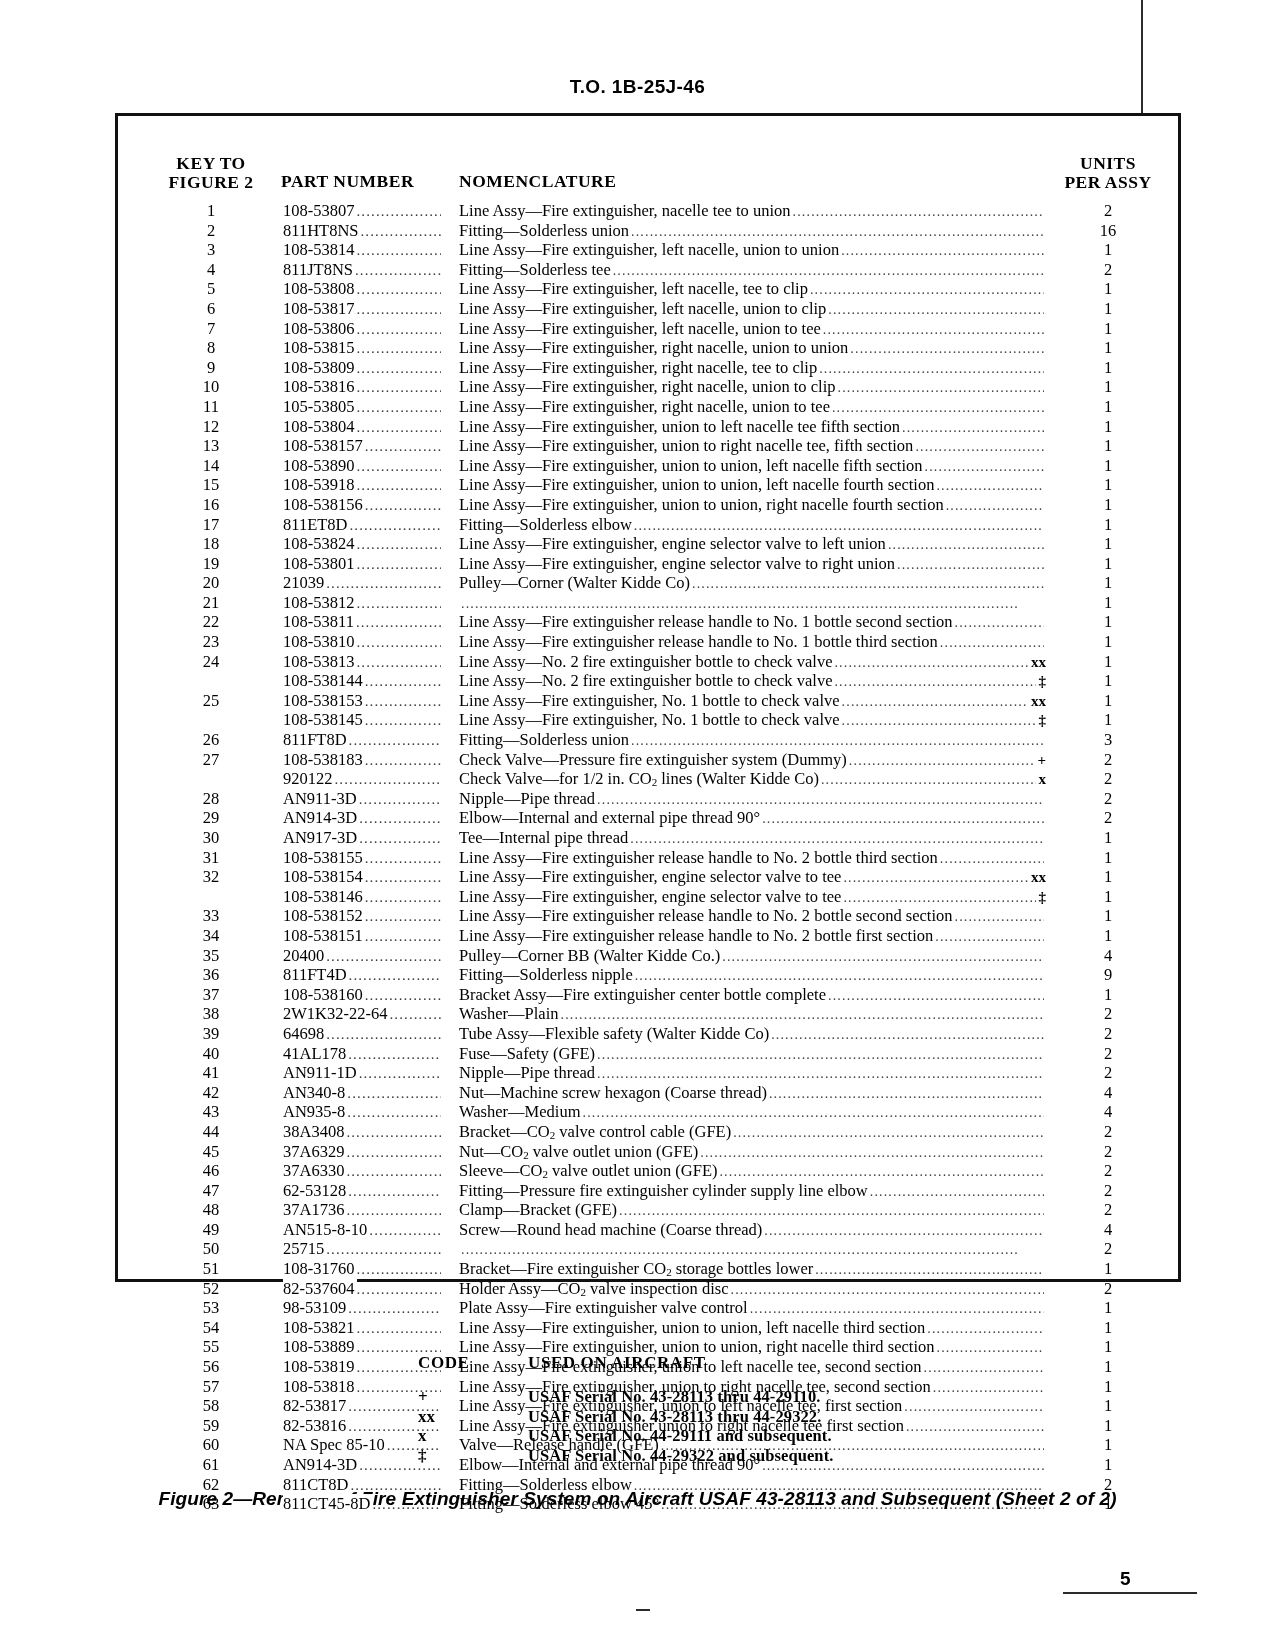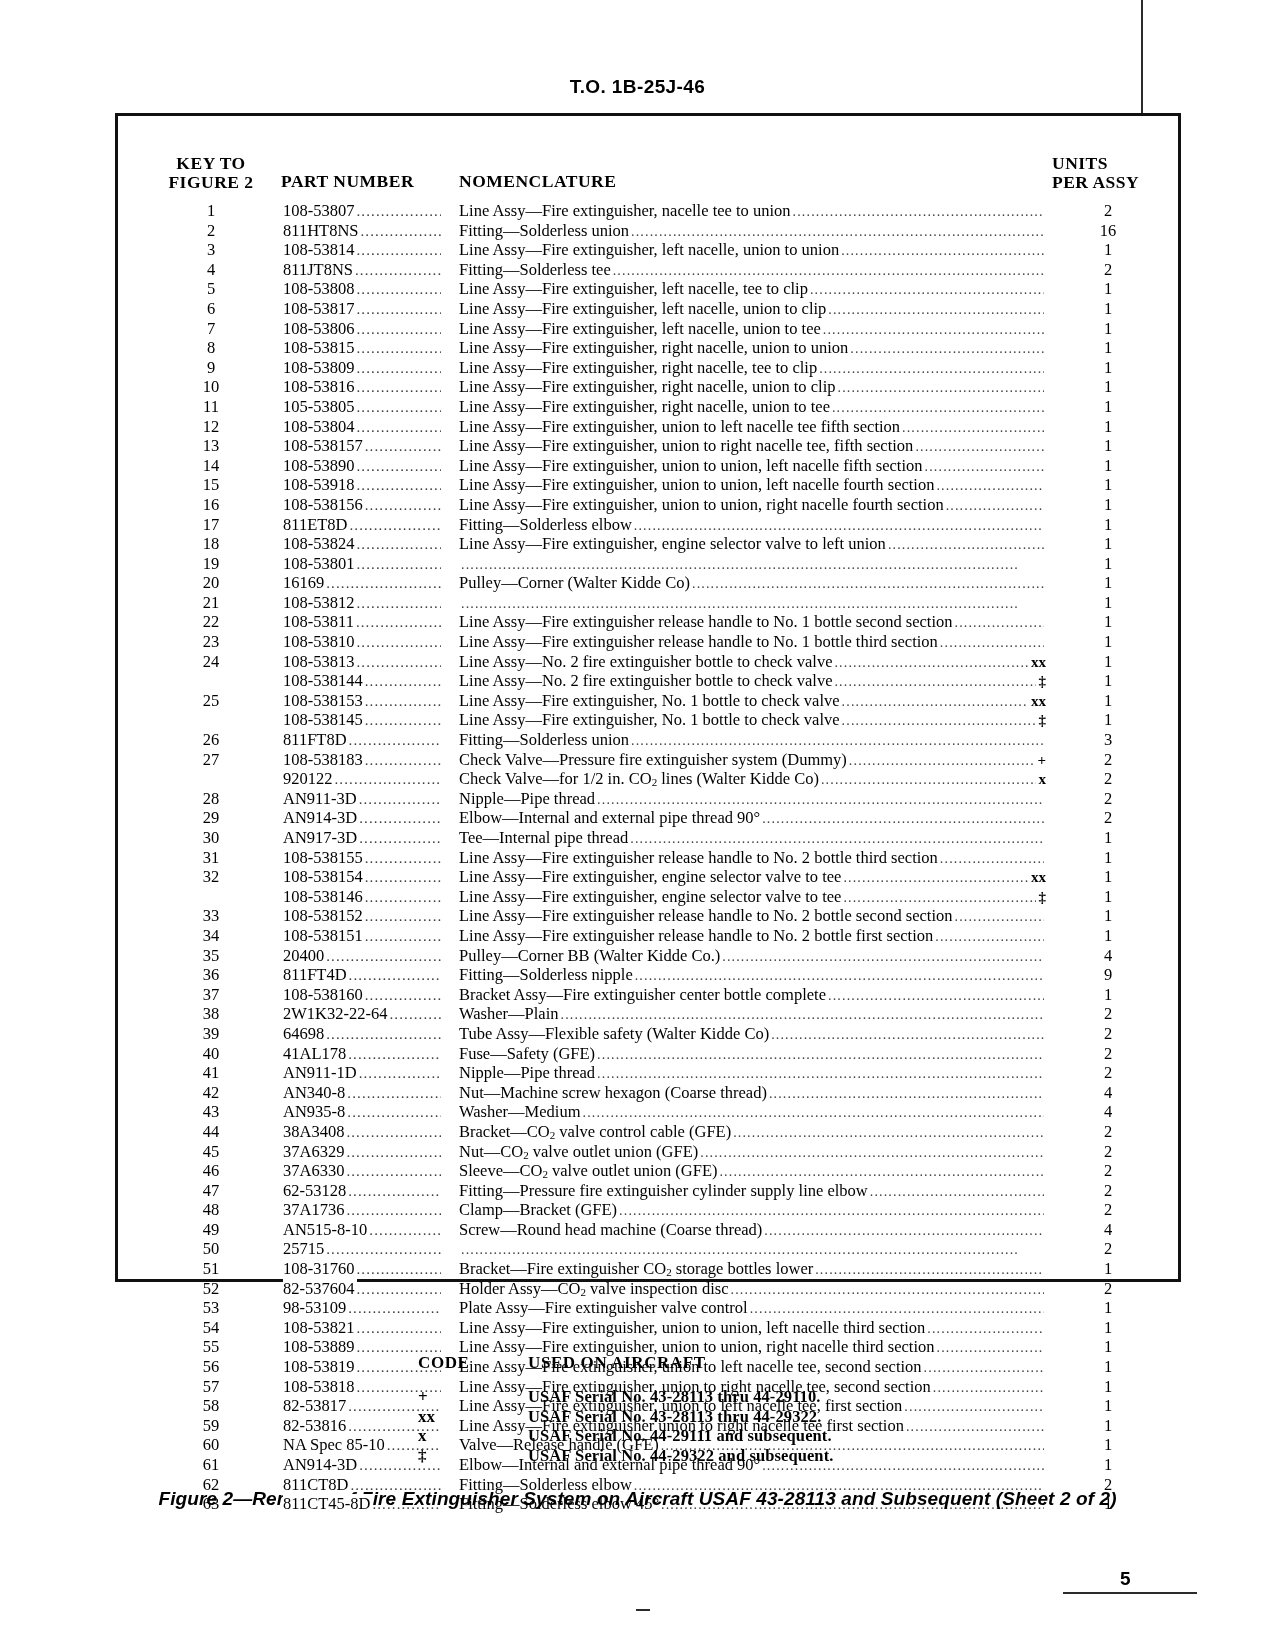--- a/index.html
+++ b/index.html
@@ -104,21 +104,21 @@
     padding-left: 10px;
     white-space: nowrap;
   }
   .ch-nom {
     flex: 1;
     padding-left: 20px;
     white-space: nowrap;
   }
   .ch-units {
     width: 112px;
-    text-align: left;
+    text-align: center;
     line-height: 1.08;
   }
   .ch-units .l1, .ch-units .l2 { display: block; }
 
   
   .rows { width: 100%; }
 
   .row {
     display: flex;
     align-items: baseline;
@@ -438,27 +438,28 @@
             <div class="c-nom">
               <span class="nom-text">Line Assy—Fire extinguisher, engine selector valve to left union</span>
               <span class="dotfill">........................................................................................................................</span>
             </div>
             <div class="c-units">1</div>
           </div>
           <div class="row">
             <div class="c-key">19</div>
             <div class="c-part"><span class="pn">108-53801</span><span class="leader">..............................</span></div>
             <div class="c-nom">
+              <span class="nom-text">Line Assy—Fire extinguisher, engine selector valve to right  union</span>
               <span class="dotfill">........................................................................................................................</span>
             </div>
             <div class="c-units">1</div>
           </div>
           <div class="row">
             <div class="c-key">20</div>
-            <div class="c-part"><span class="pn">16169</span><span class="leader">..............................</span></div>
+            <div class="c-part"><span class="pn">21039</span><span class="leader">..............................</span></div>
             <div class="c-nom">
               <span class="nom-text">Pulley—Corner  (Walter  Kidde  Co)</span>
               <span class="dotfill">........................................................................................................................</span>
             </div>
             <div class="c-units">1</div>
           </div>
           <div class="row">
             <div class="c-key">21</div>
             <div class="c-part"><span class="pn">108-53812</span><span class="leader">..............................</span></div>
             <div class="c-nom">

